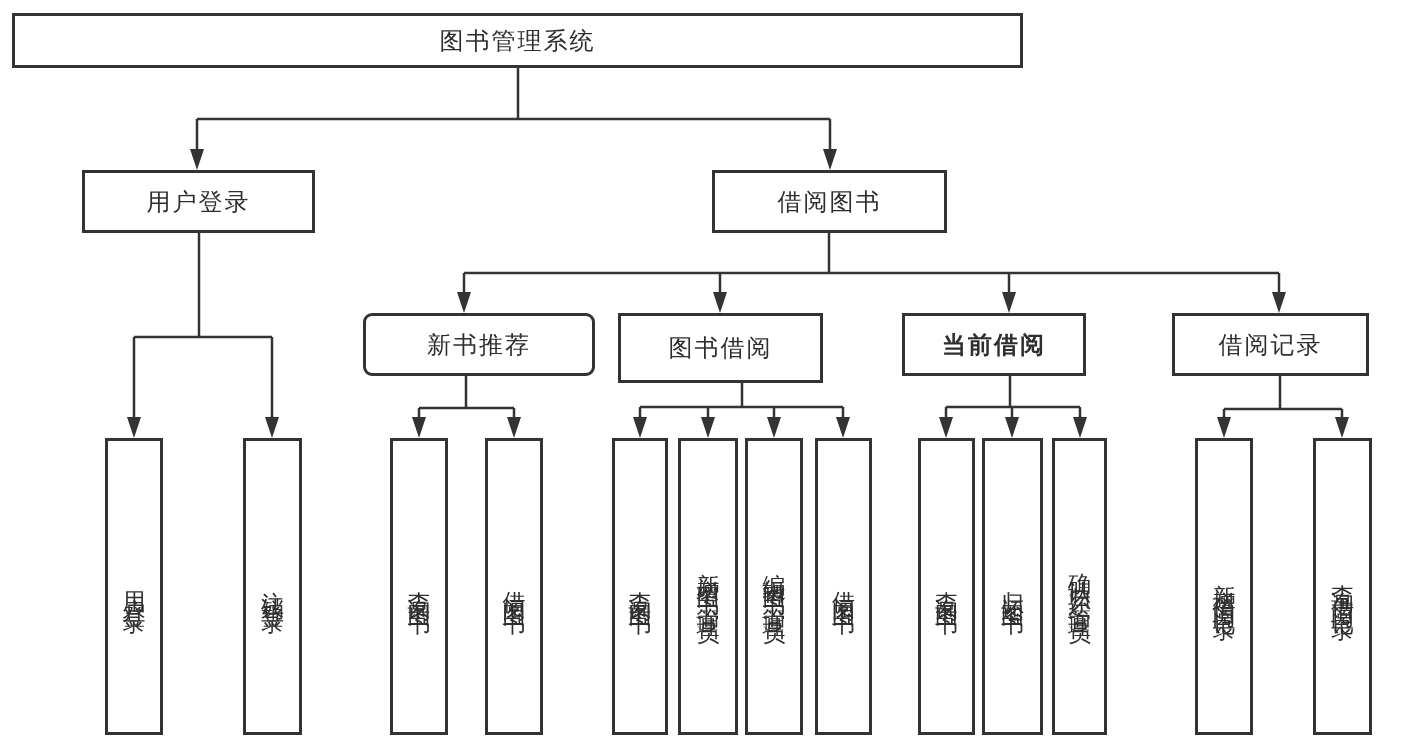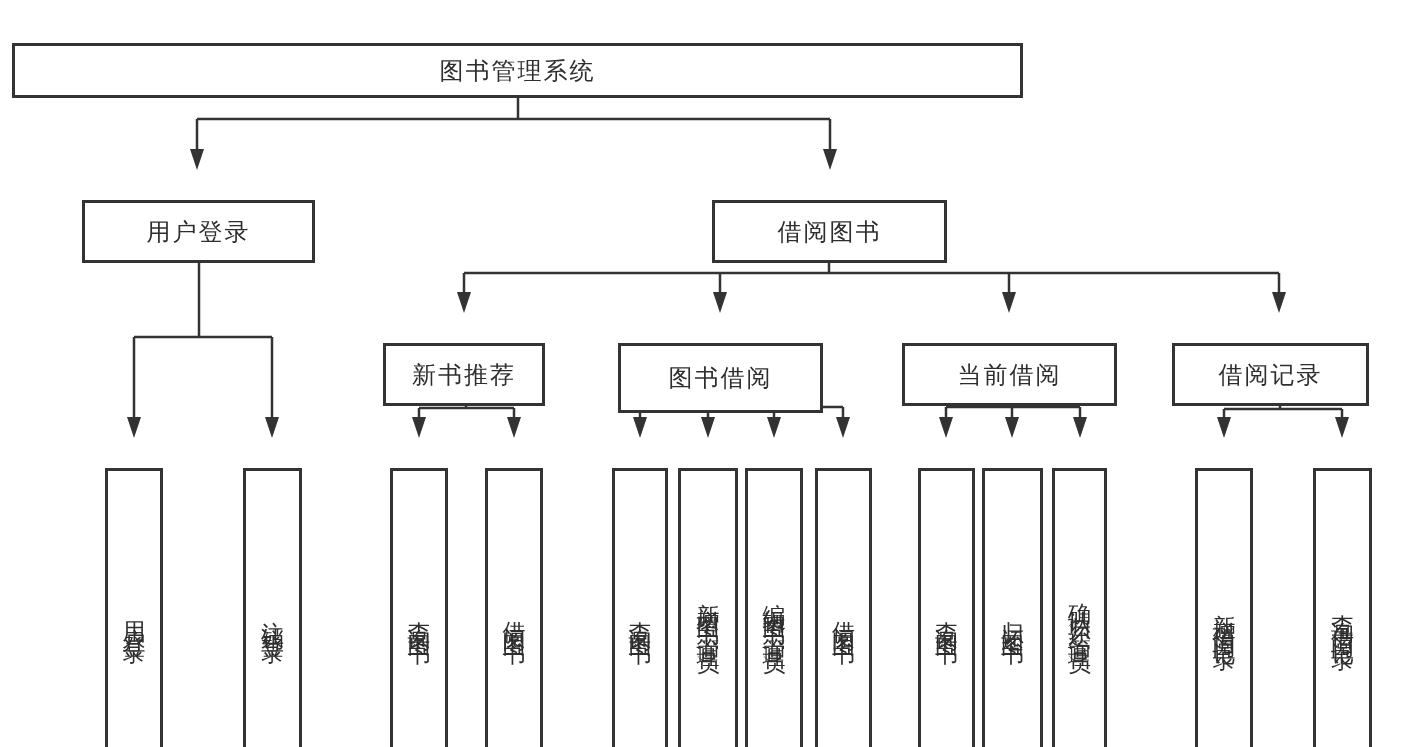--- a/index.html
+++ b/index.html
@@ -18,21 +18,20 @@
   }
   .node {
     position: absolute;
     box-sizing: border-box;
     border: 3px solid #333333;
     background: #ffffff;
     color: #2e2e2e;
     display: flex;
     align-items: center;
     justify-content: center;
-    margin-top: 30px;
   }
   .hbox {
     font-size: 24px;
     letter-spacing: 2px;
     white-space: nowrap;
   }
   .vbox {
     writing-mode: vertical-rl;
     text-orientation: mixed;
     font-size: 23px;
@@ -129,23 +128,23 @@
       <line x1="1342" y1="409" x2="1342" y2="417"></line>
       <polygon points="1335,417 1349,417 1342,438" fill="#333333" stroke="none"></polygon>
     </g>
   </svg>
 
   <div class="node hbox" style="left:12px; top:13px; width:1011px; height:55px;">图书管理系统</div>
 
   <div class="node hbox" style="left:82px; top:170px; width:233px; height:63px;">用户登录</div>
   <div class="node hbox" style="left:712px; top:170px; width:235px; height:63px;">借阅图书</div>
 
-  <div class="node hbox" style="left:383px; top:313px; width:162px; height:63px;">新书推荐</div>
+  <div class="node hbox" style="left:363px; top:313px; width:232px; height:63px;border-radius:9px;">新书推荐</div>
   <div class="node hbox" style="left:618px; top:313px; width:205px; height:70px;">图书借阅</div>
-  <div class="node hbox" style="left:902px; top:313px; width:215px; height:63px;">当前借阅</div>
+  <div class="node hbox" style="left:902px; top:313px; width:184px; height:63px;font-weight:bold;">当前借阅</div>
   <div class="node hbox" style="left:1172px; top:313px; width:197px; height:63px;">借阅记录</div>
 
   <div class="node vbox" style="left:105px; top:438px; width:58px; height:297px;">用户登录</div>
   <div class="node vbox" style="left:243px; top:438px; width:59px; height:297px;">注销登录</div>
 
   <div class="node vbox" style="left:390px; top:438px; width:58px; height:297px;">查询图书</div>
   <div class="node vbox" style="left:485px; top:438px; width:58px; height:297px;">借阅图书</div>
 
   <div class="node vbox" style="left:612px; top:438px; width:56px; height:297px;">查询图书</div>
   <div class="node vbox" style="left:678px; top:438px; width:60px; height:297px;">新增图书（管理员）</div>

